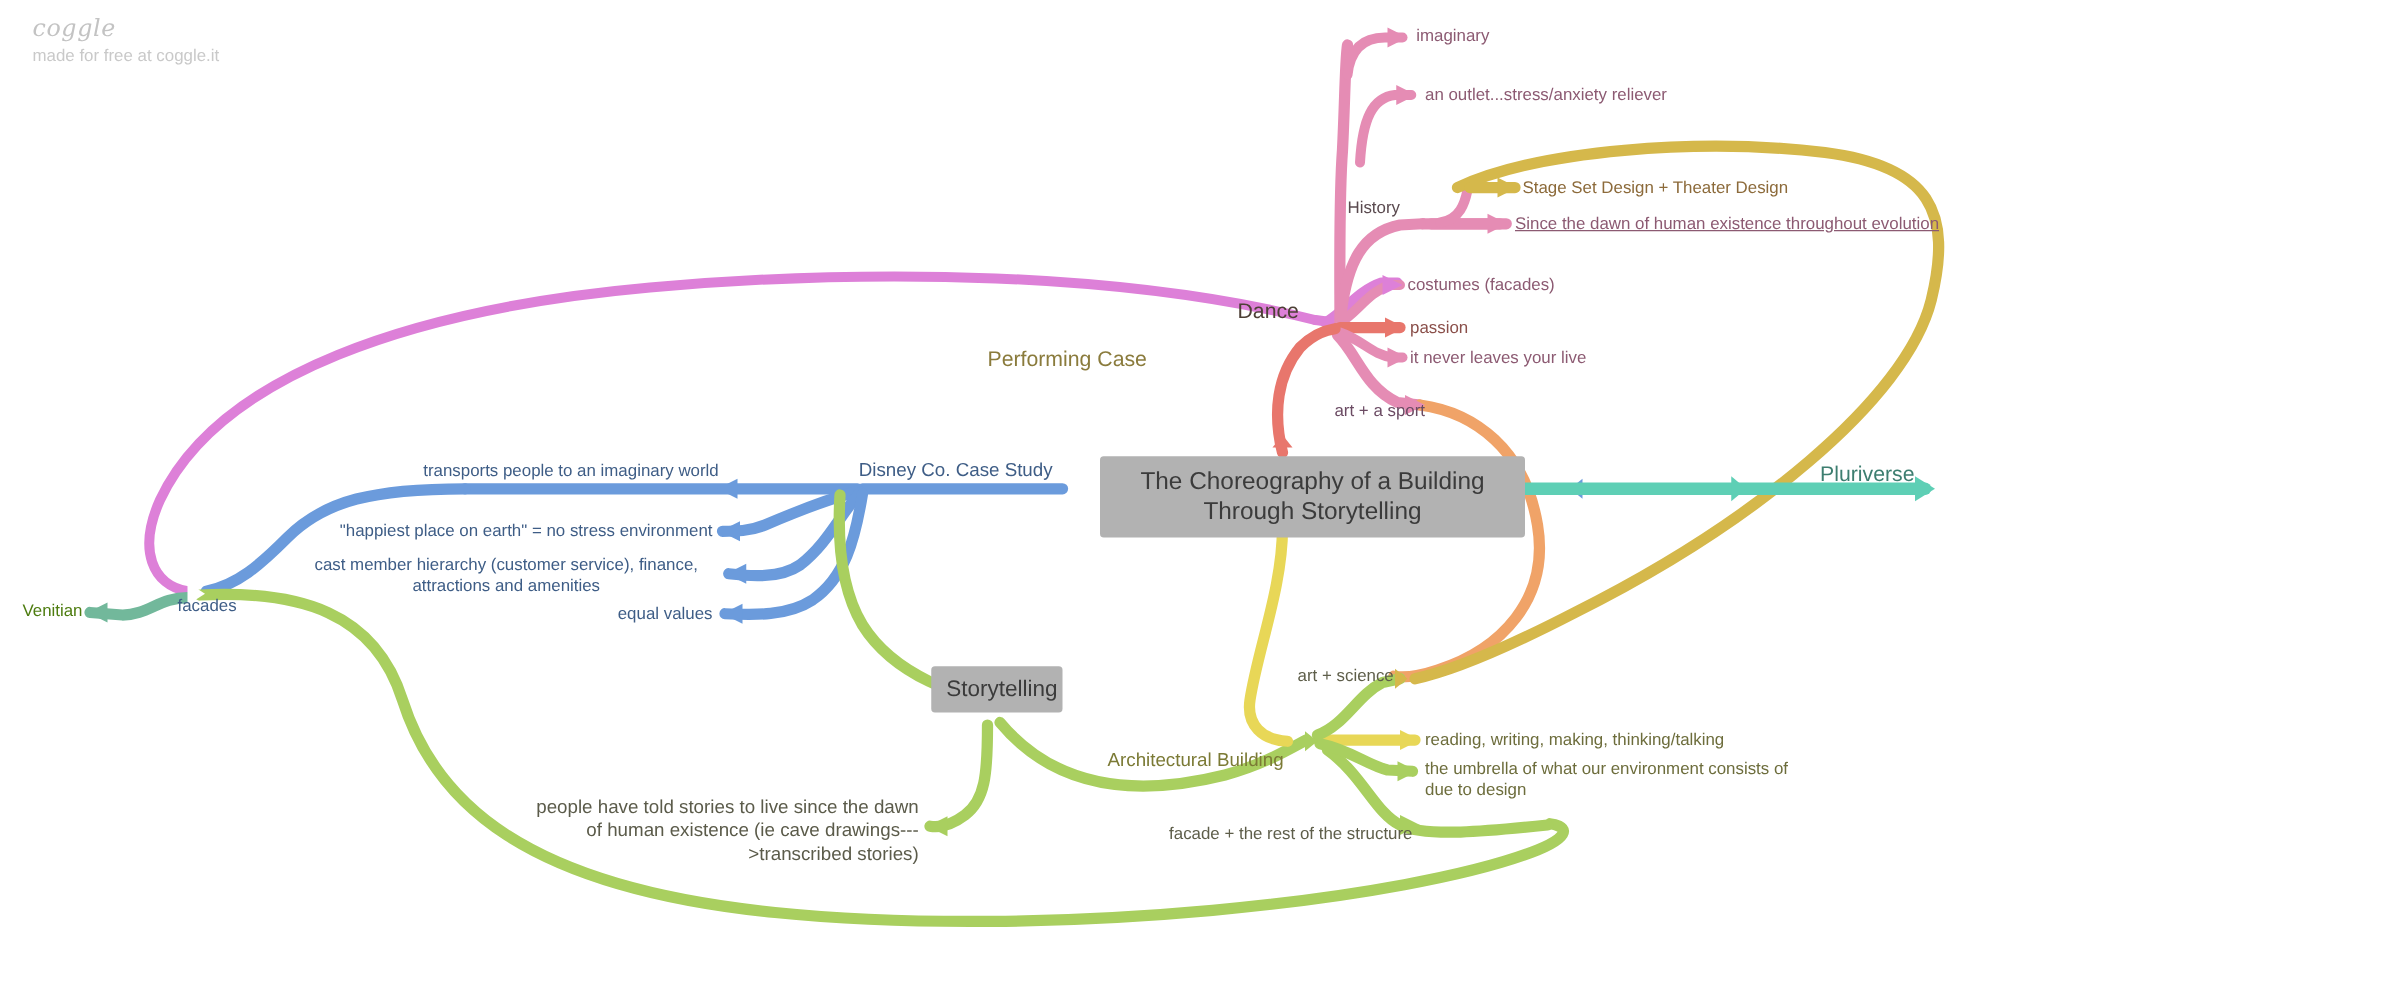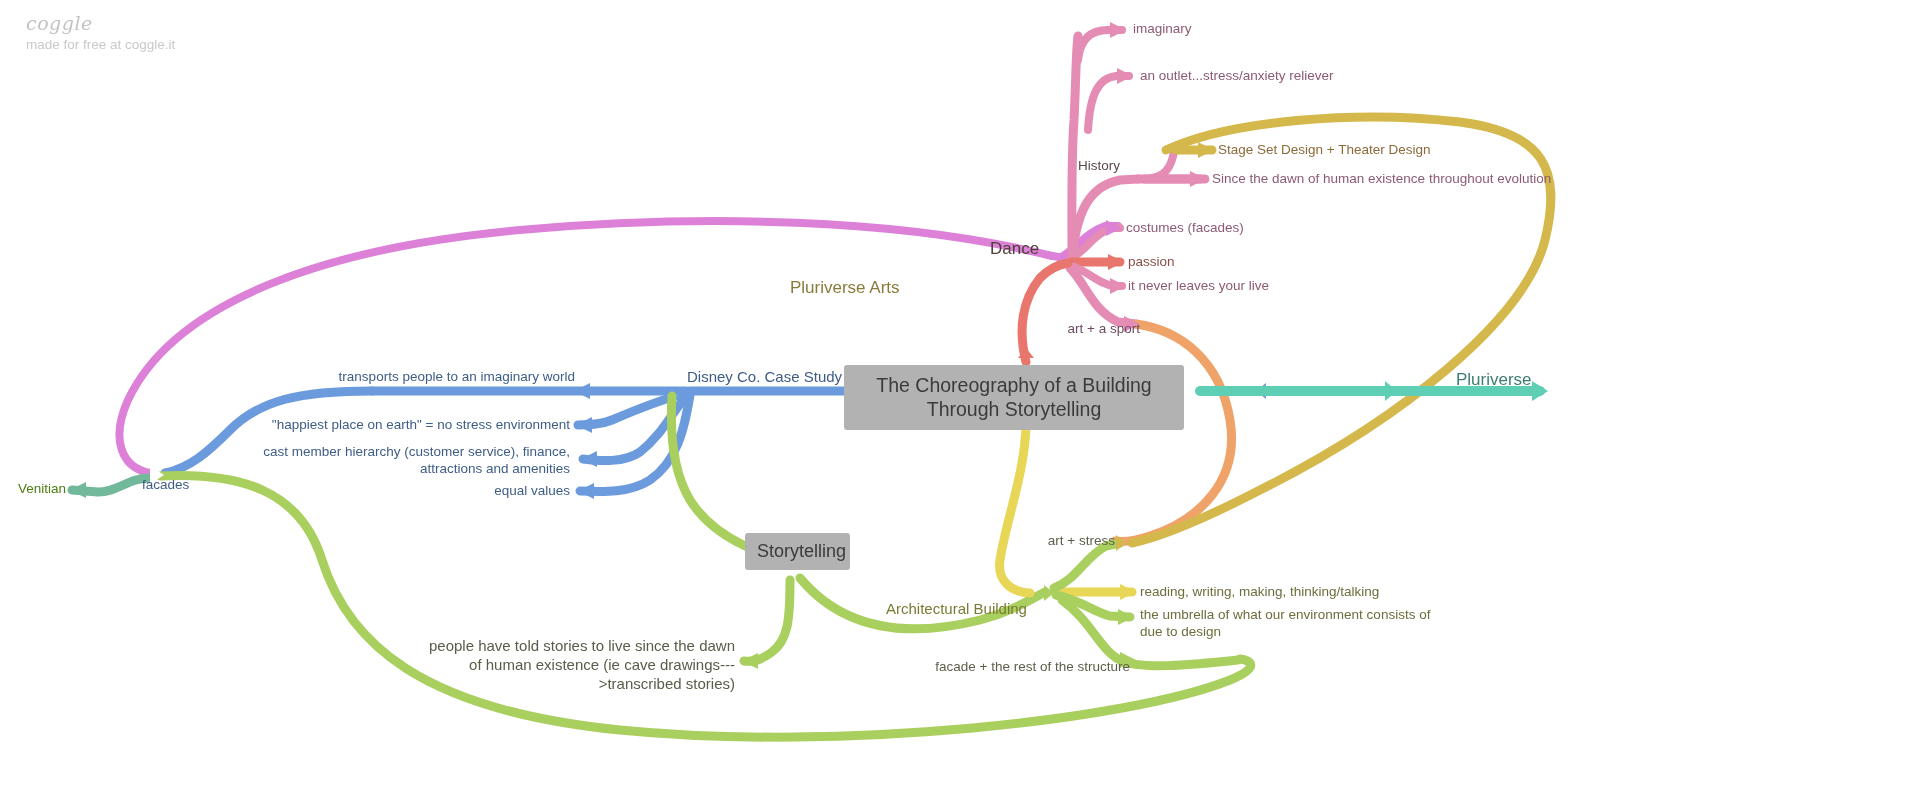--- a/index.html
+++ b/index.html
@@ -57,21 +57,21 @@
   .node.center-node, .node.sub-node {
     background: #b2b2b2;
     color: #3b3b3b;
     border-radius: 3px;
     text-align: center;
     padding: 8px 14px;
     box-sizing: border-box;
   }
   .node.center-node {
     font-size: 19.5px;
-    left: 844px;
+    left: 880px;
     top: 365px;
     width: 340px;
   }
   .node.sub-node {
     font-size: 18px;
     left: 745px;
     top: 533px;
     width: 105px;
     padding: 7px 12px;
   }
@@ -193,54 +193,54 @@
   <div class="node sub-node">Storytelling</div>
 
   <div class="node lbl l" style="left:1133px; top:21px; color:#8c5a72;">imaginary</div>
 
   <div class="node lbl l" style="left:1140px; top:68px; color:#8c5a72;">an outlet...stress/anxiety reliever</div>
 
   <div class="node lbl r" style="left:995px; top:158px; width:125px; color:#5a4a4f;">History</div>
 
   <div class="node lbl l" style="left:1218px; top:142px; color:#8c6a3a;">Stage Set Design + Theater Design</div>
 
-  <div class="node lbl l" style="left:1212px; top:171px; color:#8c5a72;">Since the dawn of human existence throughout evolution</div>
+  <div class="node lbl l" style="left:1212px; top:171px; color:#8c5a72;text-decoration:underline;">Since the dawn of human existence throughout evolution</div>
 
   <div class="node lbl l" style="left:1126px; top:220px; color:#8c5a72;">costumes (facades)</div>
 
   <div class="node lbl l" style="left:1128px; top:254px; color:#8a4f4a;">passion</div>
 
   <div class="node lbl l" style="left:1128px; top:278px; color:#8c5a72;">it never leaves your live</div>
 
   <div class="node lbl r" style="left:975px; top:321px; width:165px; color:#6b4b63;">art + a sport</div>
 
   <div class="node lbl big" style="left:990px; top:238px; color:#4d4036;">Dance</div>
 
-  <div class="node lbl big" style="left:790px; top:277px; color:#8a7b3c;">Pluriverse Arts</div>
+  <div class="node lbl big" style="left:790px; top:277px; color:#8a7b3c;">Performing Case</div>
 
   <div class="node lbl mid" style="left:687px; top:368px; color:#3e5d86;">Disney Co. Case Study</div>
 
   <div class="node lbl r" style="left:300px; top:369px; width:275px; color:#3e5d86;">transports people to an imaginary world</div>
 
   <div class="node lbl r" style="left:240px; top:417px; width:330px; color:#3e5d86;">"happiest place on earth" = no stress environment</div>
 
-  <div class="node lbl r" style="left:240px; top:444px; width:330px; color:#3e5d86;">cast member hierarchy (customer service), finance, attractions and amenities</div>
+  <div class="node lbl r" style="left:240px; top:444px; width:330px; color:#3e5d86;text-align:center;">cast member hierarchy (customer service), finance, attractions and amenities</div>
 
   <div class="node lbl r" style="left:360px; top:483px; width:210px; color:#3e5d86;">equal values</div>
 
   <div class="node lbl l" style="left:142px; top:477px; color:#3e5d86;">facades</div>
 
   <div class="node lbl r" style="left:0px; top:481px; width:66px; color:#4d7c0f;">Venitian</div>
 
   <div class="node lbl big" style="left:1456px; top:369px; color:#3d7e70;">Pluriverse</div>
 
 
   <div class="node lbl mid" style="left:886px; top:600px; color:#7b7a35;">Architectural Building</div>
 
-  <div class="node lbl r" style="left:975px; top:533px; width:140px; color:#5e5e4a;">art + stress</div>
+  <div class="node lbl r" style="left:975px; top:533px; width:140px; color:#5e5e4a;">art + science</div>
 
   <div class="node lbl l" style="left:1140px; top:584px; color:#6d6d3c;">reading, writing, making, thinking/talking</div>
 
   <div class="node lbl l" style="left:1140px; top:607px; width:300px; color:#6d6d3c;">the umbrella of what our environment consists of due to design</div>
 
   <div class="node lbl r" style="left:880px; top:659px; width:250px; color:#5e5e4a;">facade + the rest of the structure</div>
 
   <div class="node lbl mid r" style="left:415px; top:637px; width:320px; color:#5b5b4a;">people have told stories to live since the dawn of human existence (ie cave drawings---&gt;transcribed stories)</div>
 
 </div>

